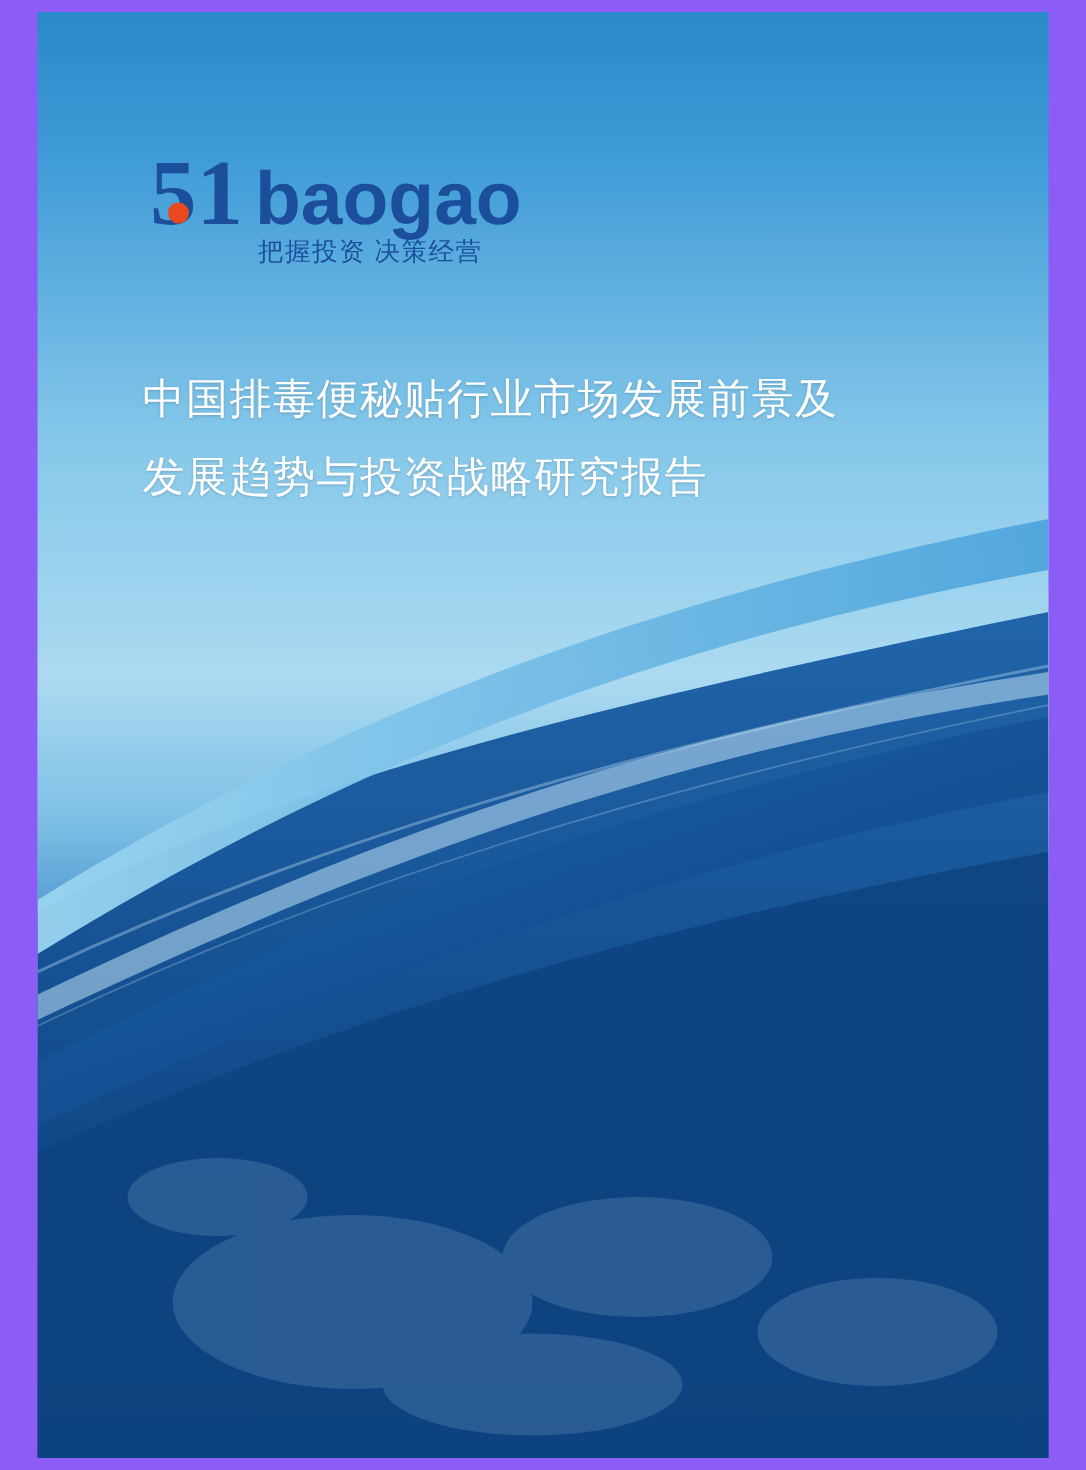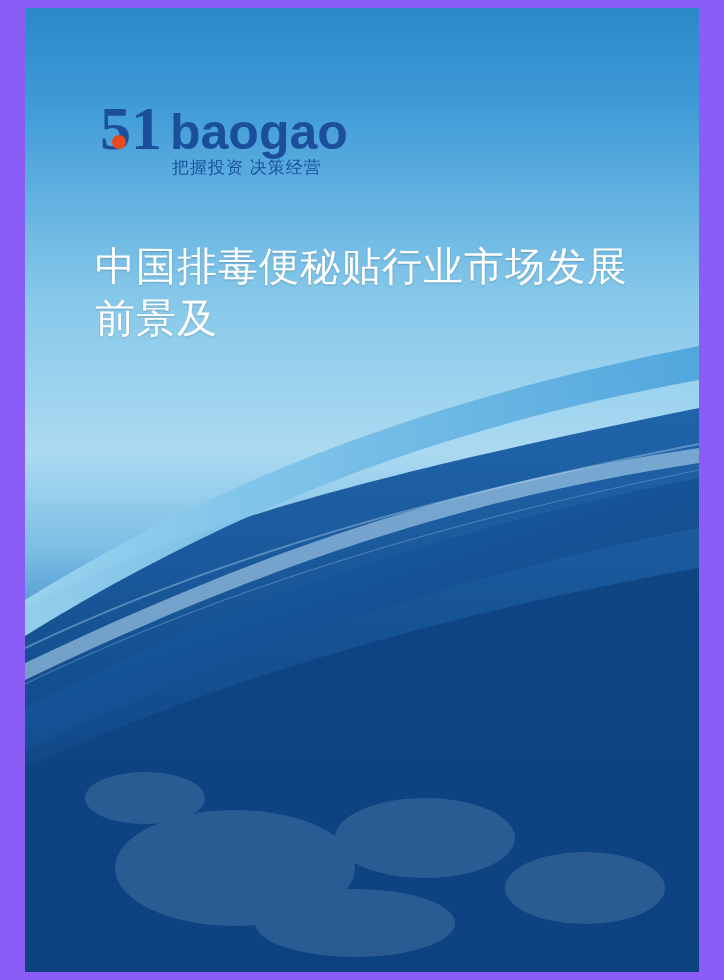--- a/index.html
+++ b/index.html
@@ -42,21 +42,21 @@
     height: 90px;
   }
   .logo-svg { display:block; width: 320px; height: 90px; }
 
   .title {
     position: absolute;
     left: 70px;
     top: 232px;
     width: 560px;
     color: #ffffff;
-    font-size: 40px;
+    font-size: 28px;
     line-height: 52px;
     letter-spacing: 1px;
     font-weight: 500;
     text-shadow: 0 1px 2px rgba(0,0,0,0.18);
     font-family: "Liberation Sans", sans-serif;
   }
 </style>
 </head>
 <body>
 
@@ -122,16 +122,17 @@
         <text x="0" y="56" font-family="Liberation Serif, serif" font-size="62" font-weight="bold" fill="#1b4f9c">51</text>
         <circle cx="19" cy="49" r="7" fill="#e8491d"></circle>
         <text x="0" y="56" font-family="Liberation Serif, serif" font-size="62" font-weight="bold" fill="#1b4f9c" opacity="0">51</text>
         <text x="70" y="56" font-family="Liberation Sans, sans-serif" font-size="50" font-weight="bold" fill="#1b4f9c">baogao</text>
         <text x="72" y="80" font-family="Liberation Sans, sans-serif" font-size="17" fill="#1b4f9c" letter-spacing="1">把握投资 决策经营</text>
       </svg>
     </div>
 
     <div class="title">
       <div>中国排毒便秘贴行业市场发展前景及</div>
+      <div>发展趋势与投资战略研究报告</div>
     </div>
 
   </div>
 </div>
 
 </body></html>

